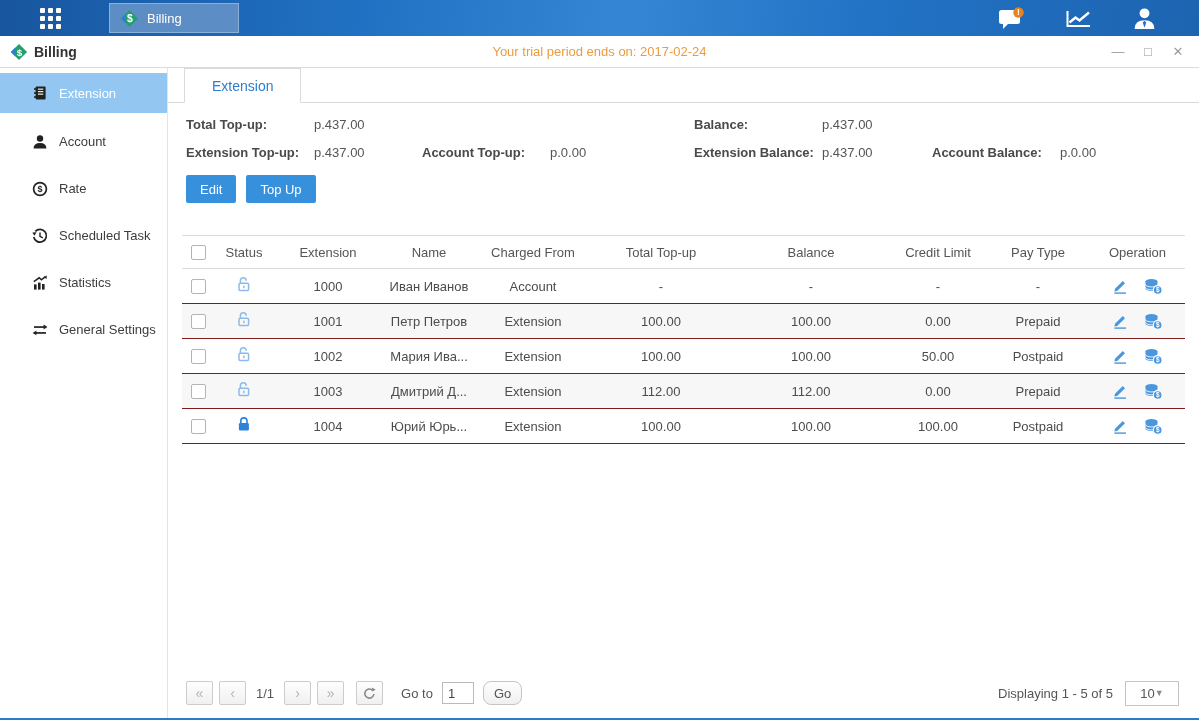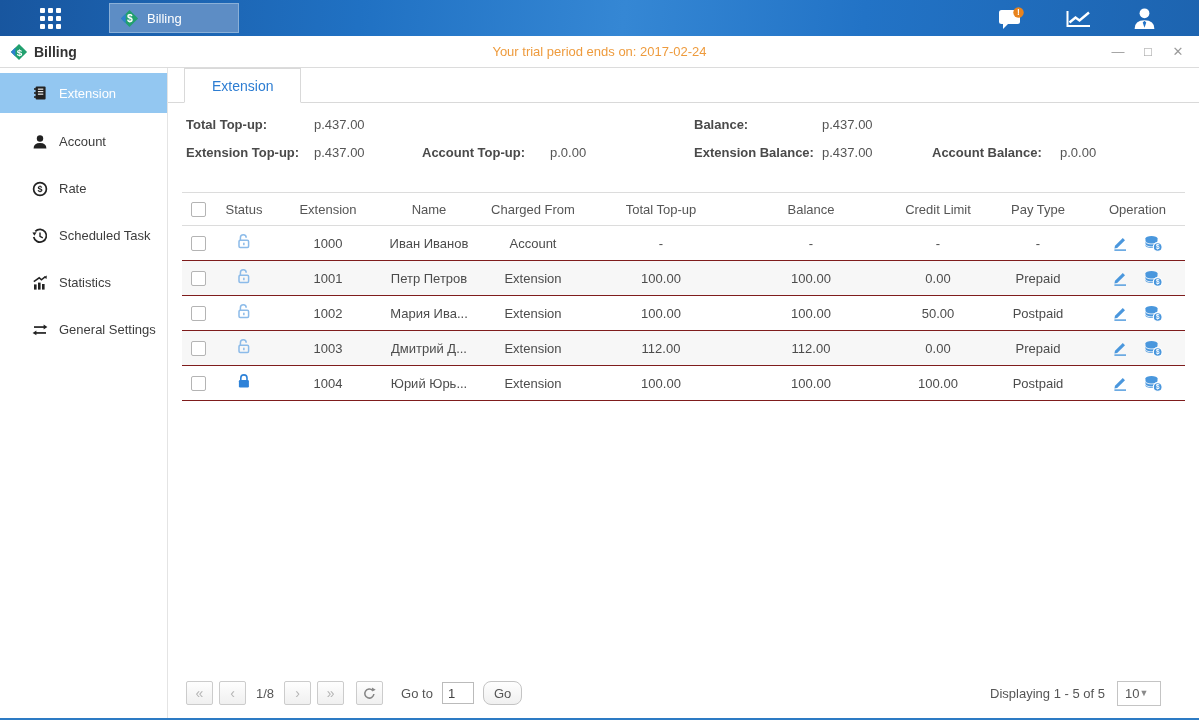--- a/index.html
+++ b/index.html
@@ -52,21 +52,21 @@
   .ops .op { cursor:pointer; display:flex; }
   .lockbtn { cursor:pointer; display:inline-flex; }
 
   .footer { margin-top:auto; height:42px; display:flex; align-items:center; padding:0 4px 8px 4px; }
   .pgbtn { width:27px; height:24px; border:1px solid #ccc; background:linear-gradient(#fefefe,#f0f0f0); color:#b5b5b5; display:flex; align-items:center; justify-content:center; font-size:14px; border-radius:2px; margin-right:6px; cursor:pointer; }
   .page-ind { margin:0 10px 0 4px; color:#555; font-size:13px; }
   .goto-label { margin:0 9px 0 12px; color:#555; font-size:13px; }
   input.goto { width:32px; height:22px; border:1px solid #bbb; font-size:13px; padding:1px 5px; color:#444; }
   .go-btn { margin-left:9px; height:24px; padding:0 10px; border:1px solid #c4c4c4; background:linear-gradient(#fefefe,#f0f0f0); font-size:13px; color:#555; border-radius:8px; cursor:pointer; }
   .displaying { margin-left:auto; color:#555; font-size:13px; margin-right:12px; }
-  .pagesize { width:44px; height:25px; border:1px solid #c4c4c4; display:flex; align-items:center; justify-content:flex-start; padding:0 7px; font-size:13px; color:#555; background:#fff; cursor:pointer; margin-right:20px; }
+  .pagesize { width:54px; height:25px; border:1px solid #c4c4c4; display:flex; align-items:center; justify-content:center; padding:0 7px; font-size:13px; color:#555; background:#fff; cursor:pointer; margin-right:2px; }
   .pagesize .caret { color:#8a8a8a; font-size:9px; }
 </style>
 </head>
 <body>
 
 <div class="window">
 
   <div class="topbar">
     <div class="appgrid">
       <span></span>
@@ -232,20 +232,24 @@
         <div class="pair">
           <span class="lbl">Extension Balance:</span>
           <span class="val">p.437.00</span>
         </div>
         <div class="pair">
           <span class="lbl">Account Balance:</span>
           <span class="val">p.0.00</span>
         </div>
       </div>
 
+      <div class="btnrow">
+        <button class="btn">Edit</button>
+        <button class="btn">Top Up</button>
+      </div>
 
       <table class="grid">
         <colgroup>
           <col style="width:32px">
             <col style="width:60px">
             <col style="width:108px">
             <col style="width:94px">
             <col style="width:114px">
           <col style="width:142px">
             <col style="width:158px">
@@ -468,21 +472,21 @@
                   </span>
             </div>
               </td>
           </tr>
         </tbody>
       </table>
 
       <div class="footer">
         <div class="pgbtn">«</div>
         <div class="pgbtn">‹</div>
-        <div class="page-ind">1/8</div>
+        <div class="page-ind">1/1</div>
         <div class="pgbtn">›</div>
         <div class="pgbtn">»</div>
         <div class="pgbtn" style="margin-left:6px;">
           <svg width="13" height="13" viewBox="0 0 16 16">
               <path d="M13.4 8.6 a5.6 5.6 0 1 1 -1.5 -4.4" fill="none" stroke="#858585" stroke-width="1.9"></path>
               <polygon points="11,0.6 11.4,5.6 15.6,3.4" fill="#858585"></polygon>
             </svg>
         </div>
         <span class="goto-label">Go to</span>
         <input class="goto" value="1" style="">

